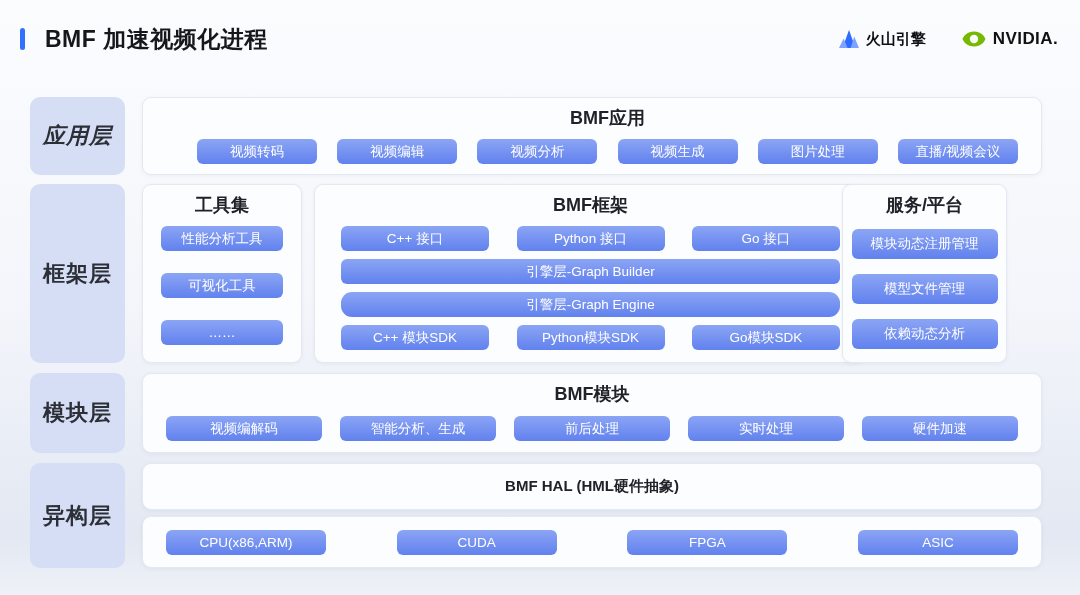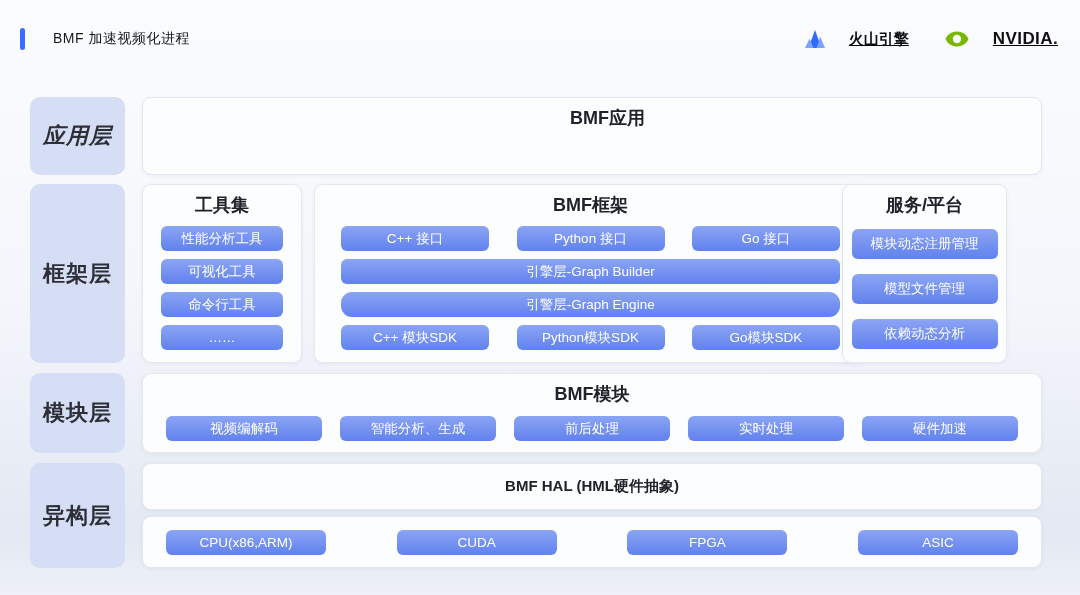--- a/index.html
+++ b/index.html
@@ -19,28 +19,28 @@
     top: 24px; left: 20px; right: 22px; height: 30px;
     display: flex; align-items: center;
   }
   .accent-bar {
     width: 5px; height: 22px;
     background: #3370ff;
     border-radius: 2.5px;
     margin-right: 16px;
   }
   .page-title {
-    margin: 12px;
-    font-size: 14px;
-    font-weight: 400;
+    margin: 4px;
+    font-size: 23px;
+    font-weight: 700;
     color: #16171b;
     letter-spacing: 0.5px;
   }
   .logos { margin-left: auto; display: flex; align-items: center; gap: 36px; }
-  .logo { display: flex; align-items: center; gap: 24px; text-decoration: underline; }
+  .logo { display: flex; align-items: center; gap: 7px; }
   .logo-text { font-size: 15px; font-weight: 700; color: #0e0f12; }
   .logo-text-nvidia { font-size: 17px; font-weight: 800; color: #111; letter-spacing: 0.4px; }
 
   
   .layer-label {
     position: absolute;
     left: 30px; width: 95px;
     background: #d6def6;
     border-radius: 10px;
     display: flex; align-items: center; justify-content: center;
@@ -121,28 +121,35 @@
     </div>
   </div>
 
   <div class="layer-label" style="top:97px;height:78px;font-style:italic;">应用层</div>
   <div class="layer-label" style="top:184px;height:179px;">框架层</div>
   <div class="layer-label" style="top:373px;height:80px;">模块层</div>
   <div class="layer-label" style="top:463px;height:105px;">异构层</div>
 
   <div class="panel" style="left:142px;top:97px;width:900px;height:78px;padding-left:31px;">
     <div class="panel-title">BMF应用</div>
+    <div class="chip-row" style="margin:10px 23px 0;">
+      <div class="chip w120">视频转码</div>
+      <div class="chip w120">视频编辑</div>
+      <div class="chip w120">视频分析</div>
+      <div class="chip w120">视频生成</div>
+      <div class="chip w120">图片处理</div>
+      <div class="chip w120">直播/视频会议</div>
+    </div>
   </div>
 
   <div class="panel" style="left:142px;top:184px;width:160px;height:179px;">
     <div class="panel-title">工具集</div>
-    <div class="stack" style="margin-top:10px;gap:8px;">
+    <div class="stack" style="margin-top:10px;gap:22px;">
       <div class="chip w122">性能分析工具</div>
       <div class="chip w122">可视化工具</div>
-      <div class="chip w122">命令行工具</div>
       <div class="chip w122">……</div>
     </div>
   </div>
 
   <div class="panel" style="left:314px;top:184px;width:553px;height:179px;">
     <div class="panel-title">BMF框架</div>
     <div class="chip-row" style="margin:10px 26px 0;">
       <div class="chip w148">C++ 接口</div>
       <div class="chip w148">Python 接口</div>
       <div class="chip w148">Go 接口</div>

